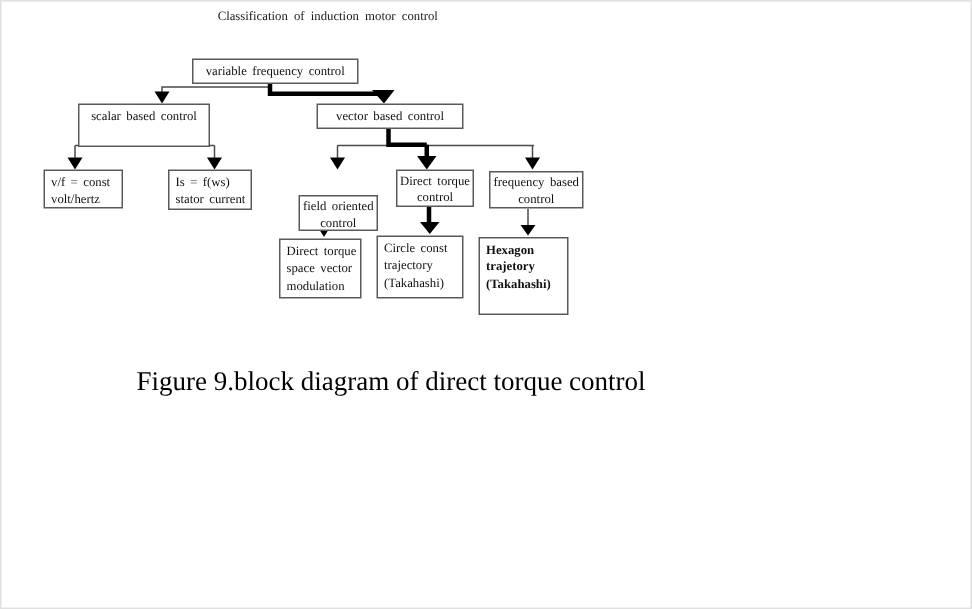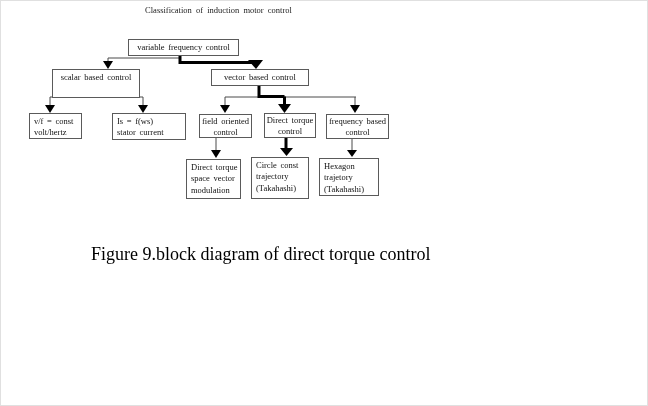--- a/index.html
+++ b/index.html
@@ -37,27 +37,27 @@
     white-space: pre-line;
     color: #111111;
     word-spacing: 1.5px;
   }
   .bx.center { text-align: center; }
   .bx.pad { padding: 2px 1px 0 4px; }
   #b-vfc    { left:127px; top:38px;  width:111px; height:17px; line-height:15px; }
   #b-scalar { left:51px;  top:68px;  width:88px;  height:29px; line-height:15px; }
   #b-vector { left:210px; top:68px;  width:98px;  height:17px; line-height:15px; }
   #b-vf     { left:28px;  top:112px; width:53px;  height:26px; }
-  #b-is     { left:111px; top:112px; width:74px;  height:27px; }
-  #b-foc    { left:198px; top:113px; width:53px;  height:24px; padding-top:1px; }
+  #b-is     { left:111px; top:112px; width:56px;  height:27px; }
+  #b-foc    { left:198px; top:129px; width:53px;  height:24px; padding-top:1px; }
   #b-dtc    { left:263px; top:112px; width:52px;  height:25px; padding-top:1px; }
   #b-pbc    { left:325px; top:113px; width:63px;  height:25px; padding-top:1px; }
   #b-svm    { left:185px; top:158px; width:55px;  height:40px; }
   #b-cft    { left:250px; top:156px; width:58px;  height:42px; }
-  #b-hex    { left:318px; top:157px; width:60px;  height:38px; }
+  #b-hex    { left:318px; top:157px; width:60px;  height:52px;font-weight:bold; }
   .figure-caption {
     position: absolute;
     left: 90px; top: 243px;
     font-size: 18px;
     color: #000000;
   }
 </style>
 </head>
 <body>
 

